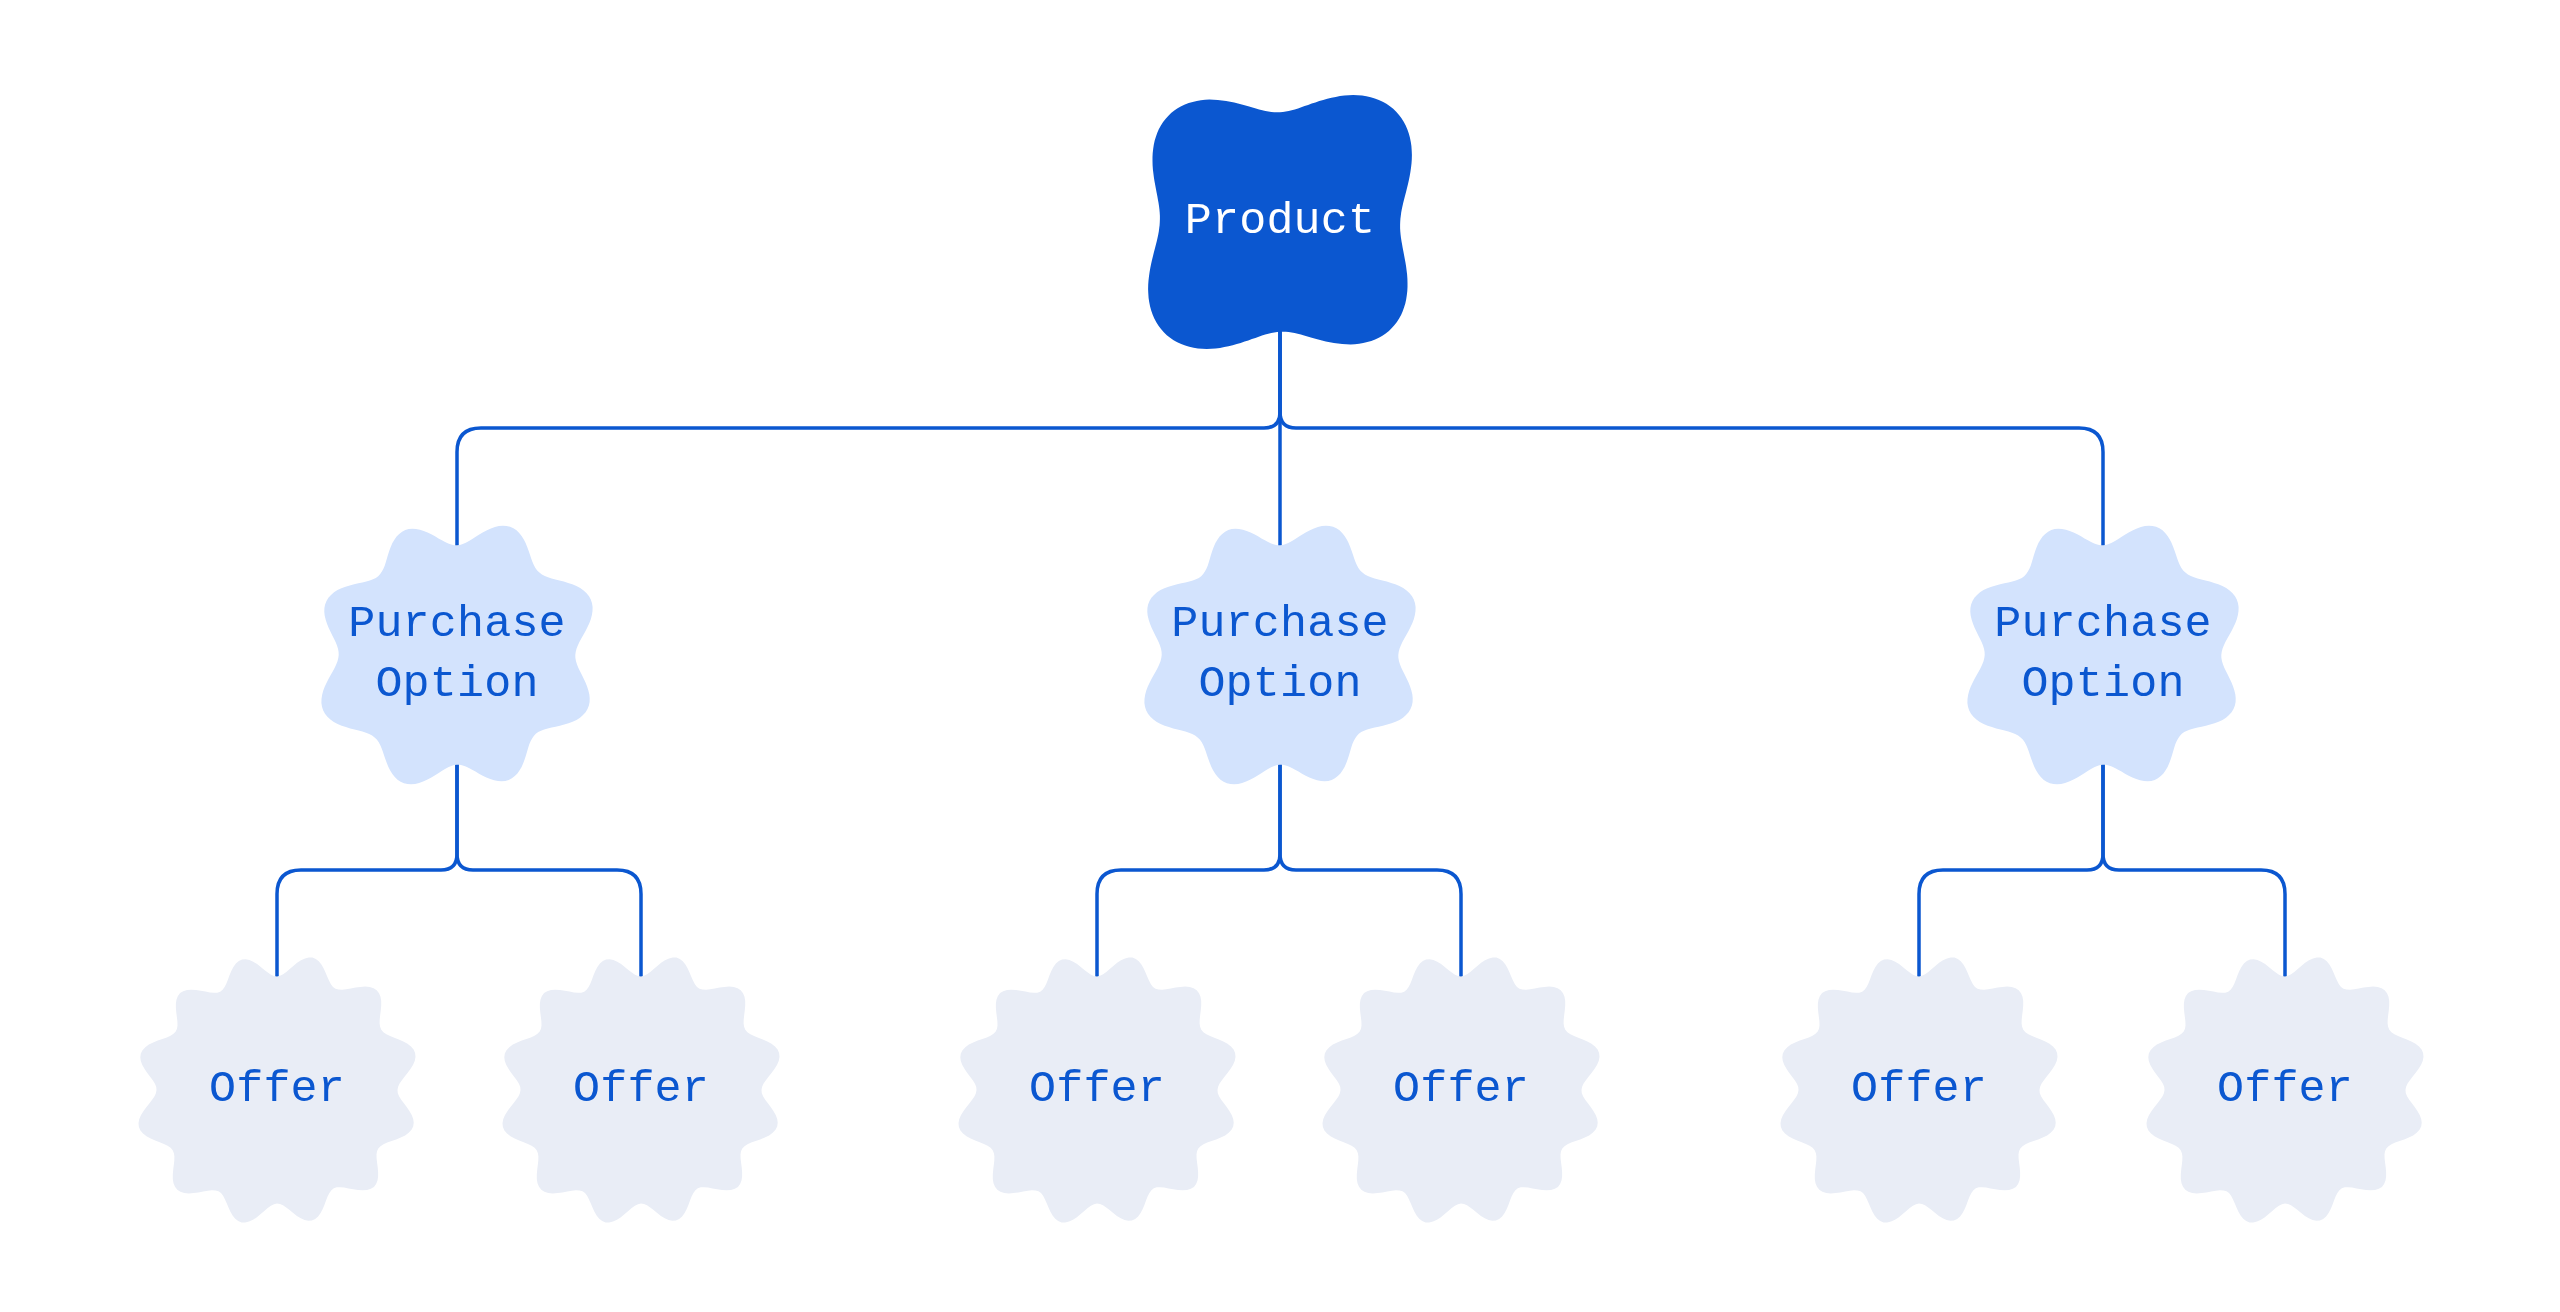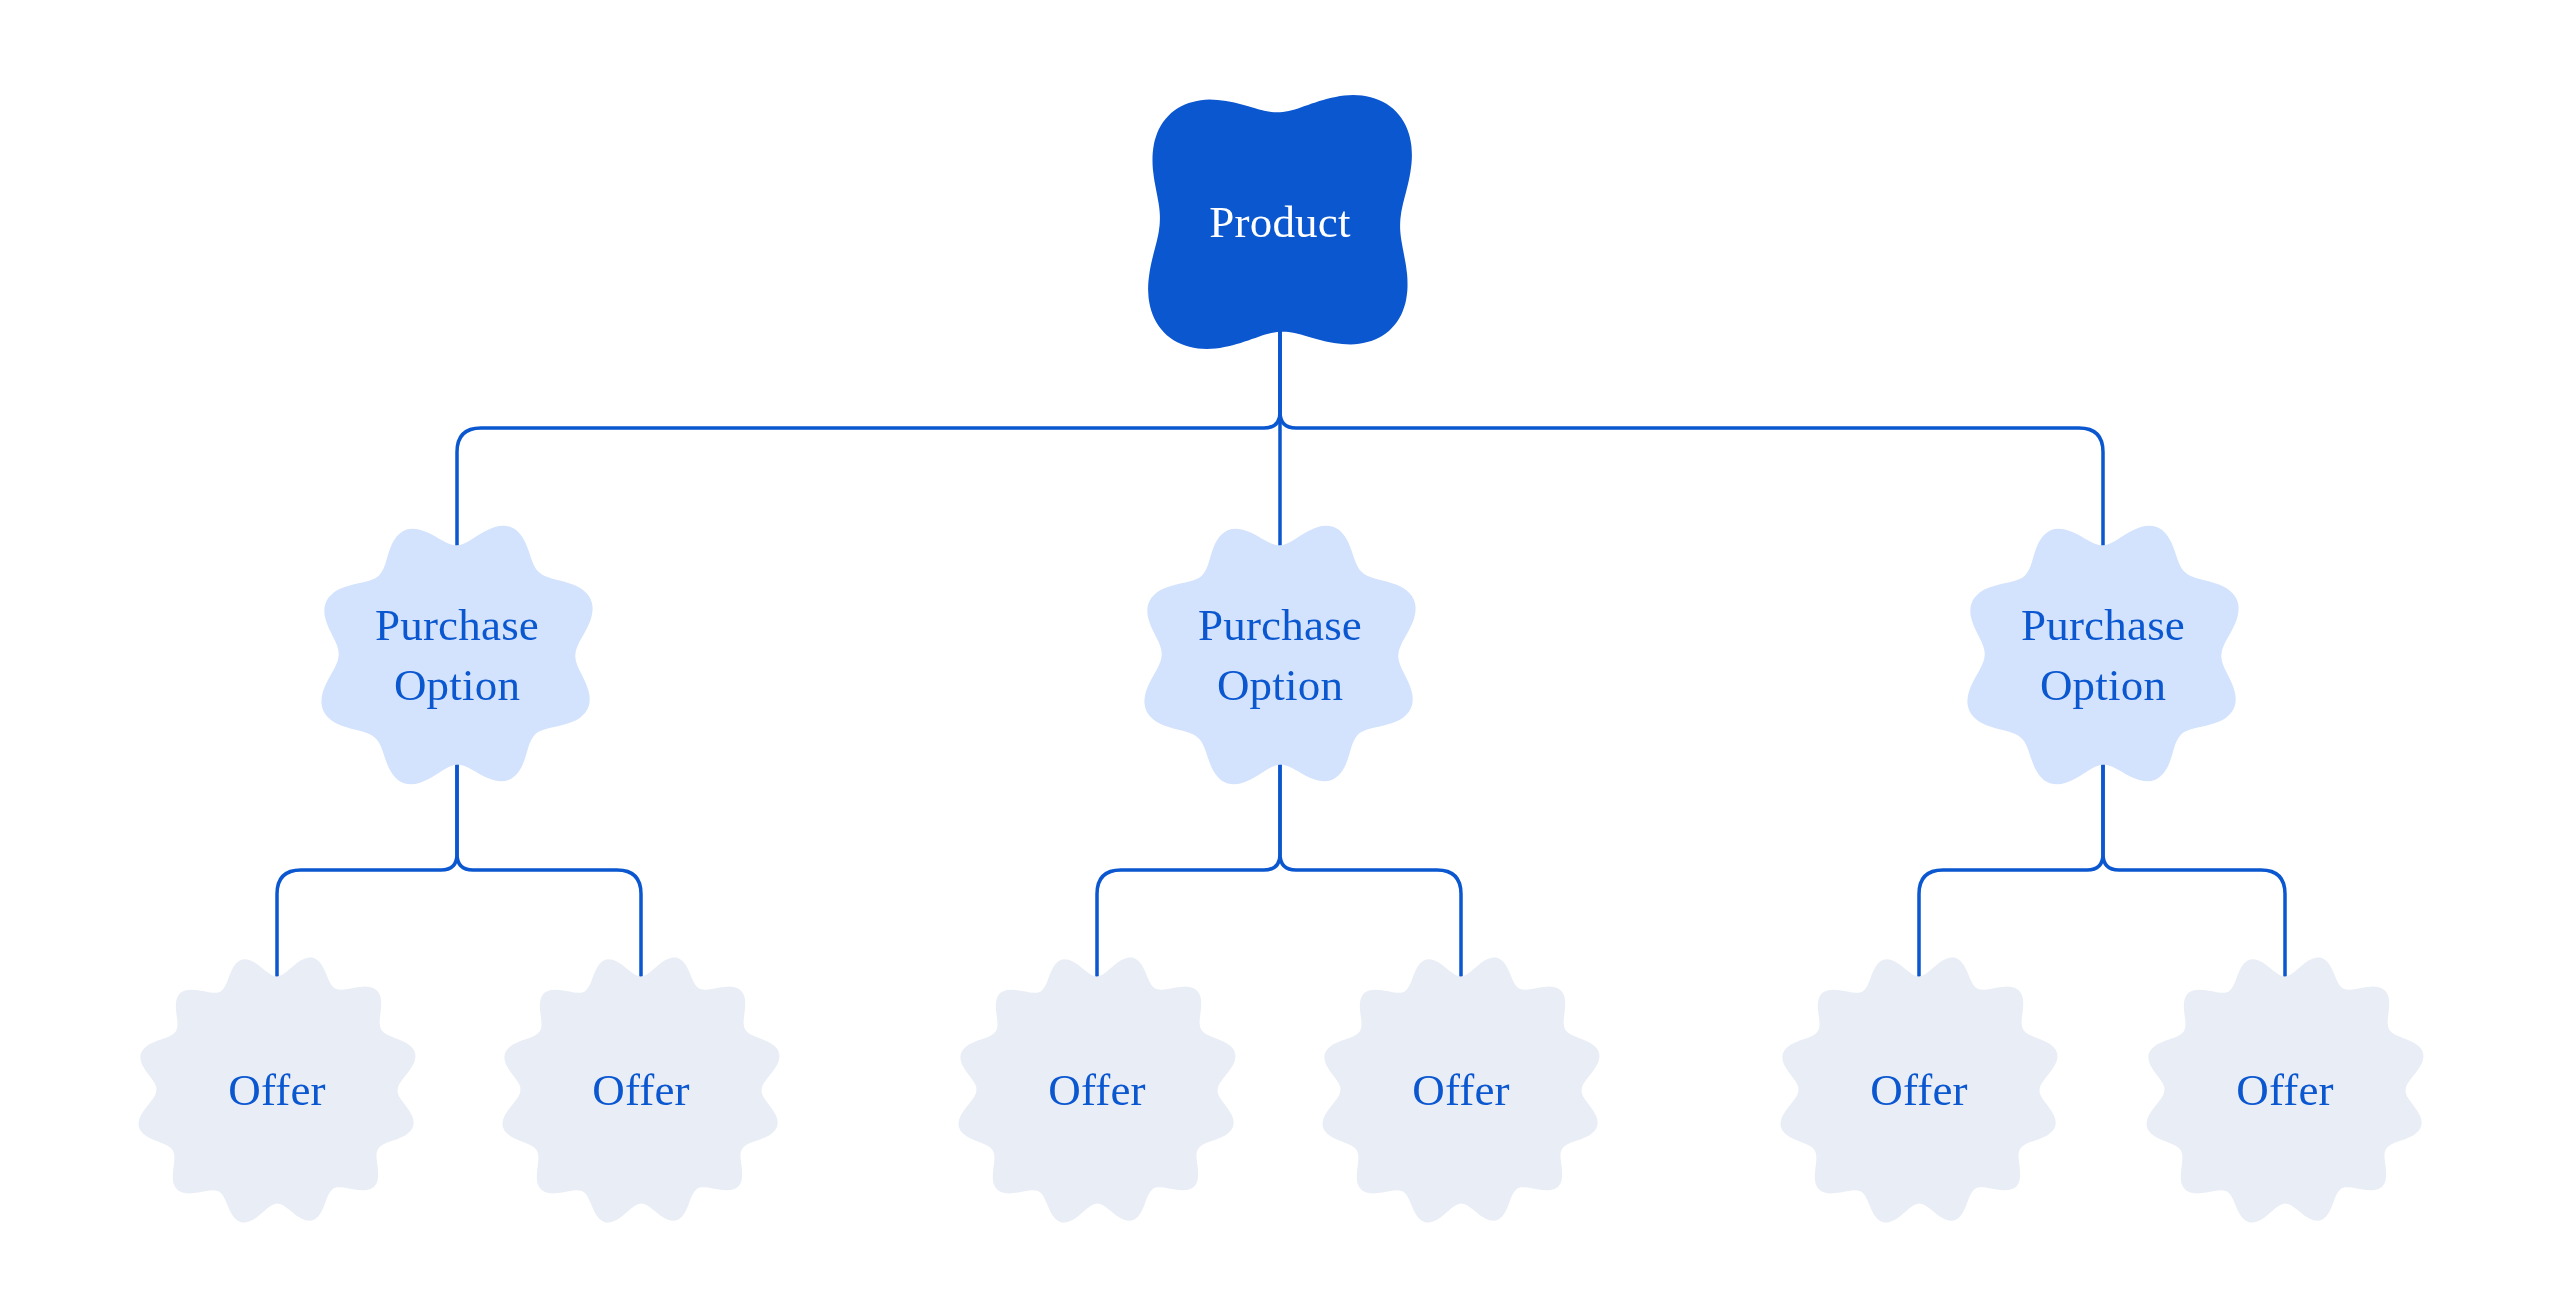--- a/index.html
+++ b/index.html
@@ -1,19 +1,19 @@
 <!DOCTYPE html>
 <html><head>
 <meta charset="utf-8">
 <style>
   html,body{margin:0;padding:0;background:#fff;}
   .canvas{
     position:relative;width:2560px;height:1312px;overflow:hidden;
     background:var(--bg,#ffffff);
-    font-family:Liberation Serif, serif;
+    font-family:Liberation Mono, monospace;
   }
   .connectors{position:absolute;left:0;top:0;width:2560px;height:1312px;}
   .node{position:absolute;}
   .node svg.blob{position:absolute;left:0;top:0;width:100%;height:100%;}
   .node .label{
     position:absolute;inset:0;
     display:flex;align-items:center;justify-content:center;
     text-align:center;
     font-size:45px;line-height:60px;font-weight:500;letter-spacing:0.2px;
     color:var(--labeltext,#0b57d0);

